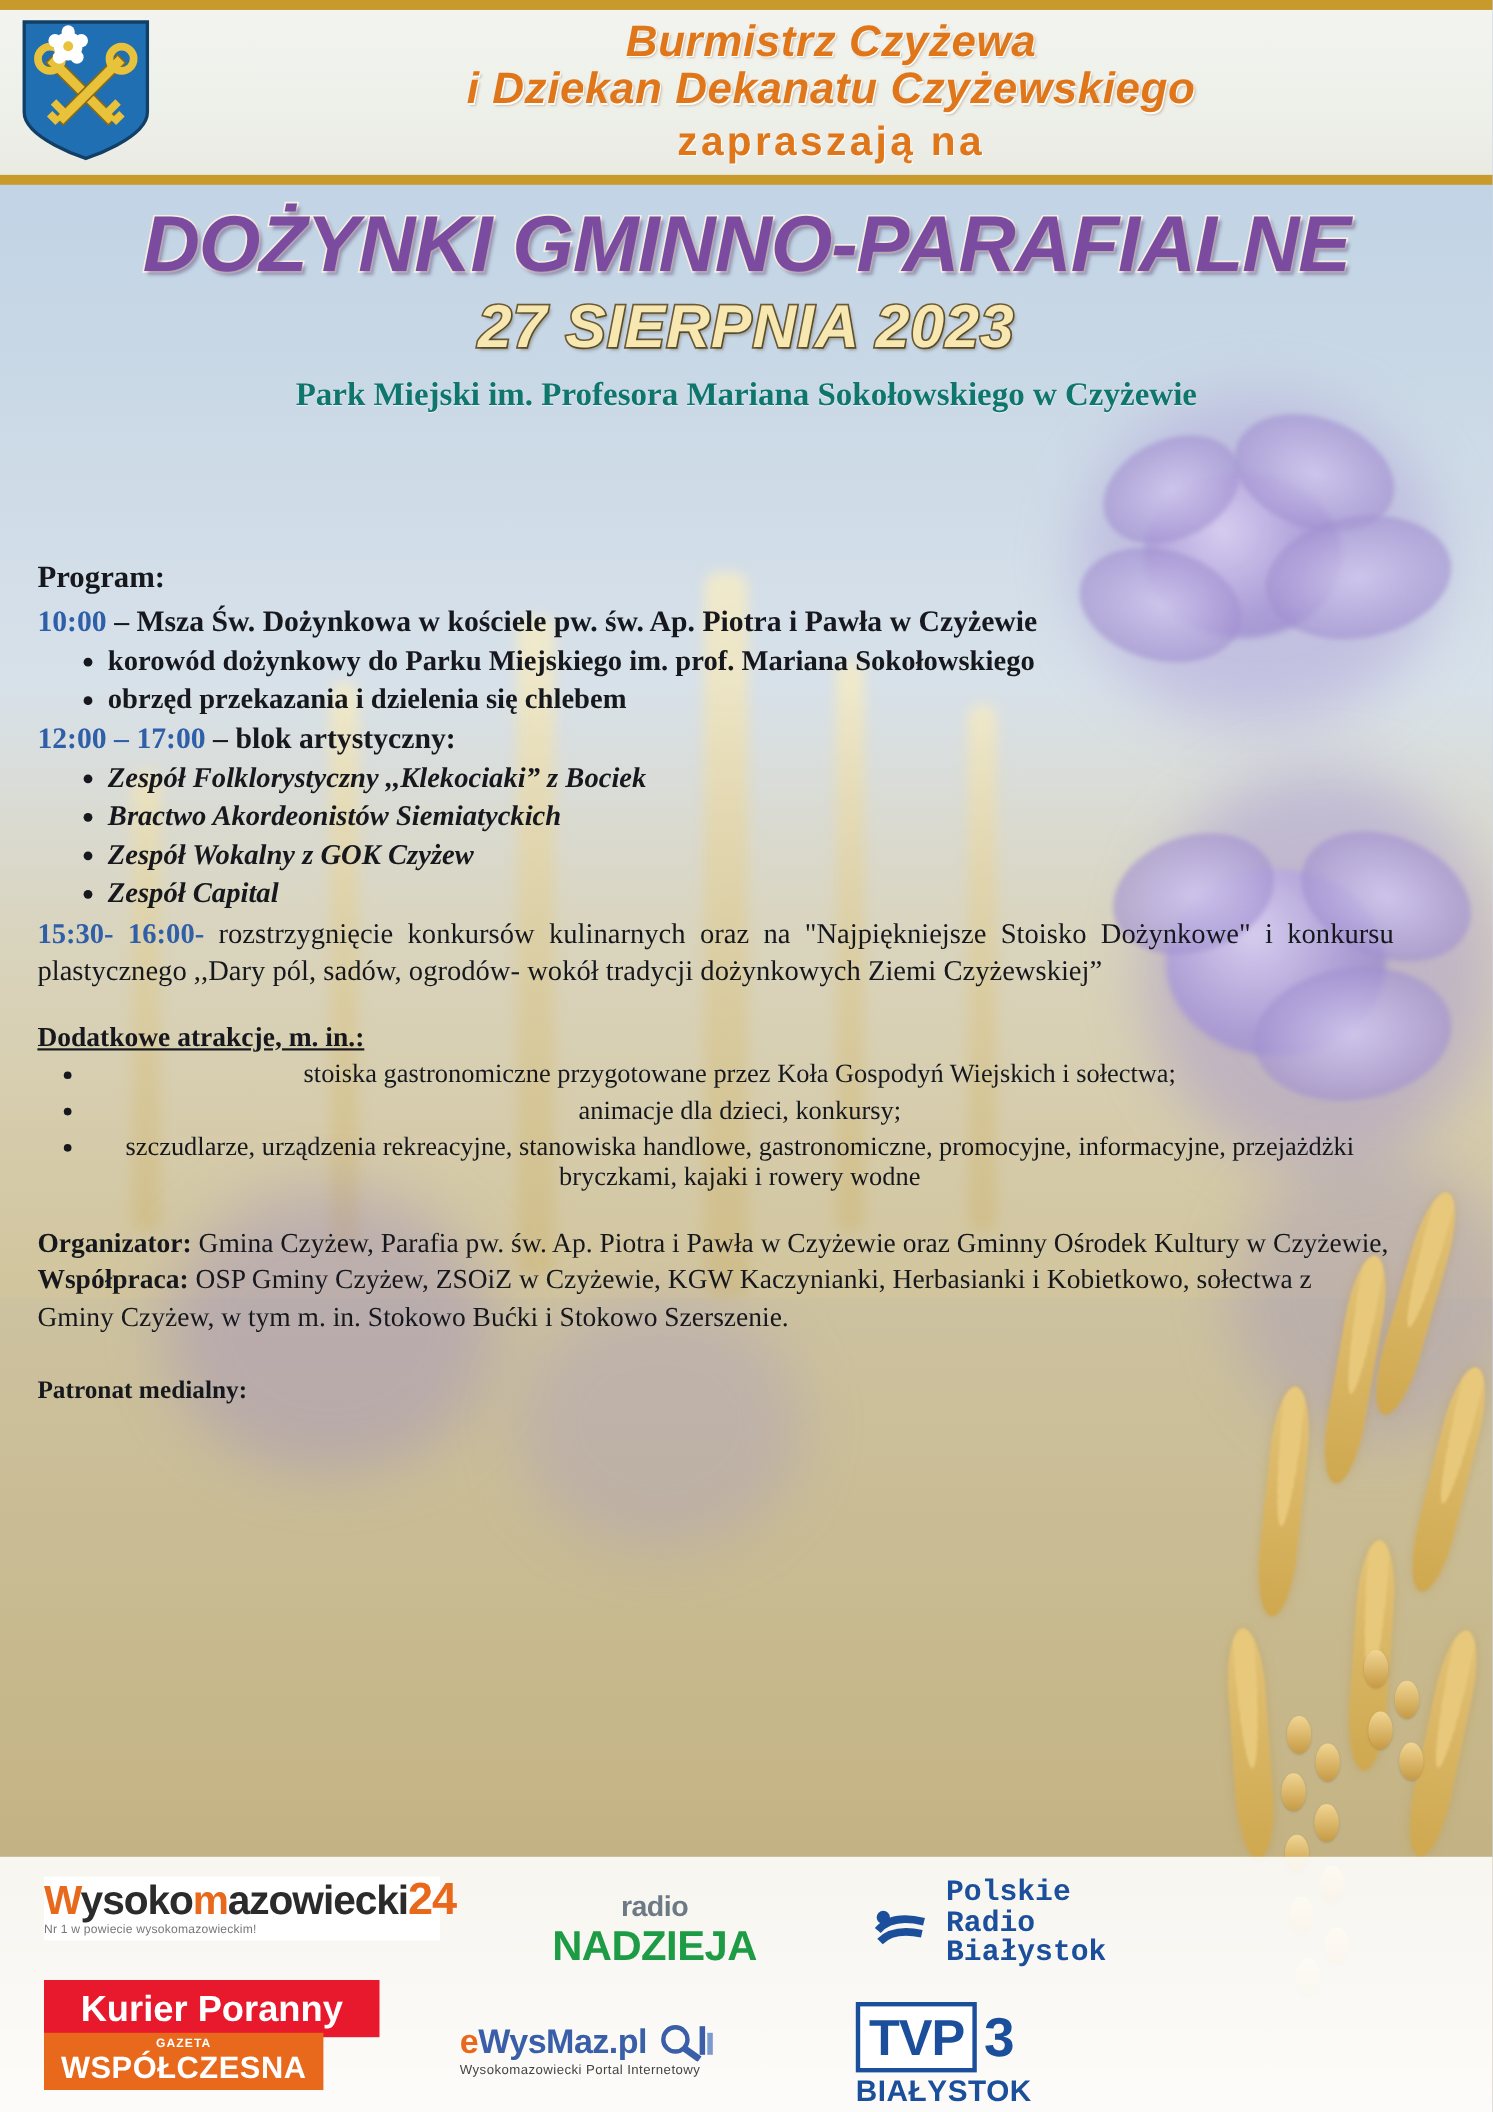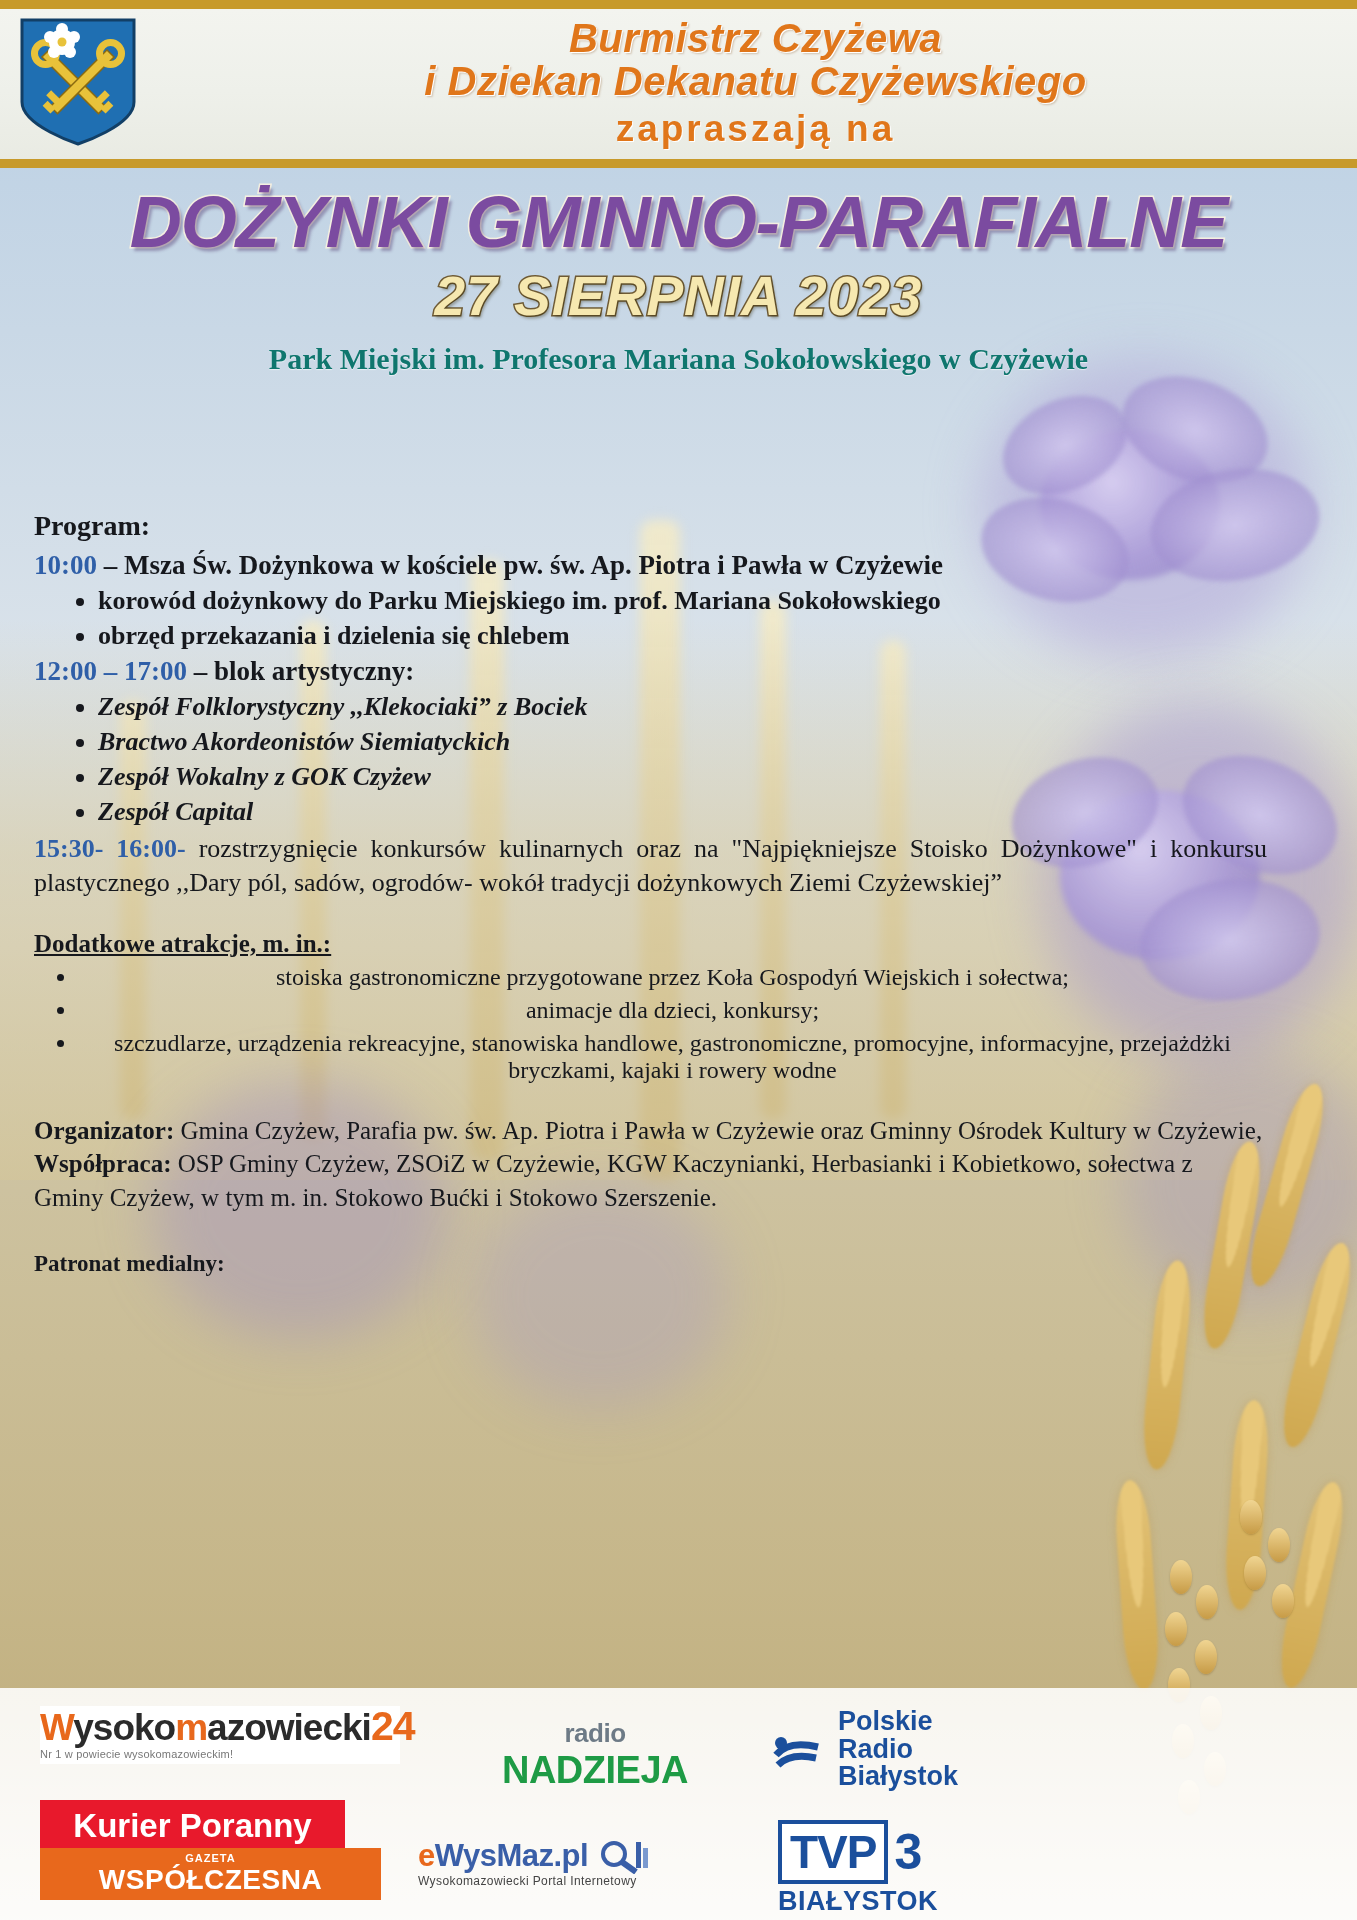--- a/index.html
+++ b/index.html
@@ -154,21 +154,21 @@
   .wm-24 { color:#e8681c; font-size:41px; }
   .wm-sub { font-size:11px; color:#777; margin-top:1px; letter-spacing:0.2px; }
 
   .logo-kurier {
     position:absolute; left:40px; top:112px; width:305px; height:52px;
     background:#e8192c; color:#fff;
     font-family:"Liberation Sans", sans-serif; font-weight:bold; font-size:33px;
     display:flex; align-items:center; justify-content:center;
   }
   .logo-wsp {
-    position:absolute; left:40px; top:160px; width:341px; height:52px;
+    position:absolute; left:40px; top:160px; width:254px; height:52px;
     background:#e8681c; color:#fff;
     font-family:"Liberation Sans", sans-serif;
     display:flex; flex-direction:column; align-items:center; justify-content:center;
   }
   .wsp-small { font-size:11px; letter-spacing:1px; font-weight:bold; }
   .wsp-big { font-size:28px; font-weight:bold; letter-spacing:0.5px; }
 
   .logo-radio {
     position:absolute; left:470px; top:30px; width:250px; text-align:center;
     font-family:"Liberation Sans", sans-serif;
@@ -179,22 +179,22 @@
   .logo-ewys {
     position:absolute; left:418px; top:150px; width:330px;
     font-family:"Liberation Sans", sans-serif;
   }
   .ewys-main { font-size:31px; font-weight:bold; color:#3a5fa8; letter-spacing:-0.5px; }
   .ewys-main .e { color:#e8681c; }
   .ewys-main .dot { color:#3a5fa8; }
   .ewys-sub { font-size:12px; color:#444; letter-spacing:0.4px; }
 
   .logo-prb {
-    position:absolute; left:772px; top:20px; width:300px;
-    font-family:Liberation Sans, sans-serif; color:#1b4f9c;
+    position:absolute; left:794px; top:20px; width:300px;
+    font-family:Liberation Mono, monospace; color:#1b4f9c;
   }
   .prb-txt { font-size:27px; font-weight:bold; line-height:1.02; }
 
   .logo-tvp {
     position:absolute; left:778px; top:132px; width:240px;
     font-family:"Liberation Sans", sans-serif;
   }
   .tvp-box {
     border:4px solid #1b4f9c; color:#1b4f9c; font-weight:bold;
     display:inline-flex; align-items:center; padding:1px 8px;

